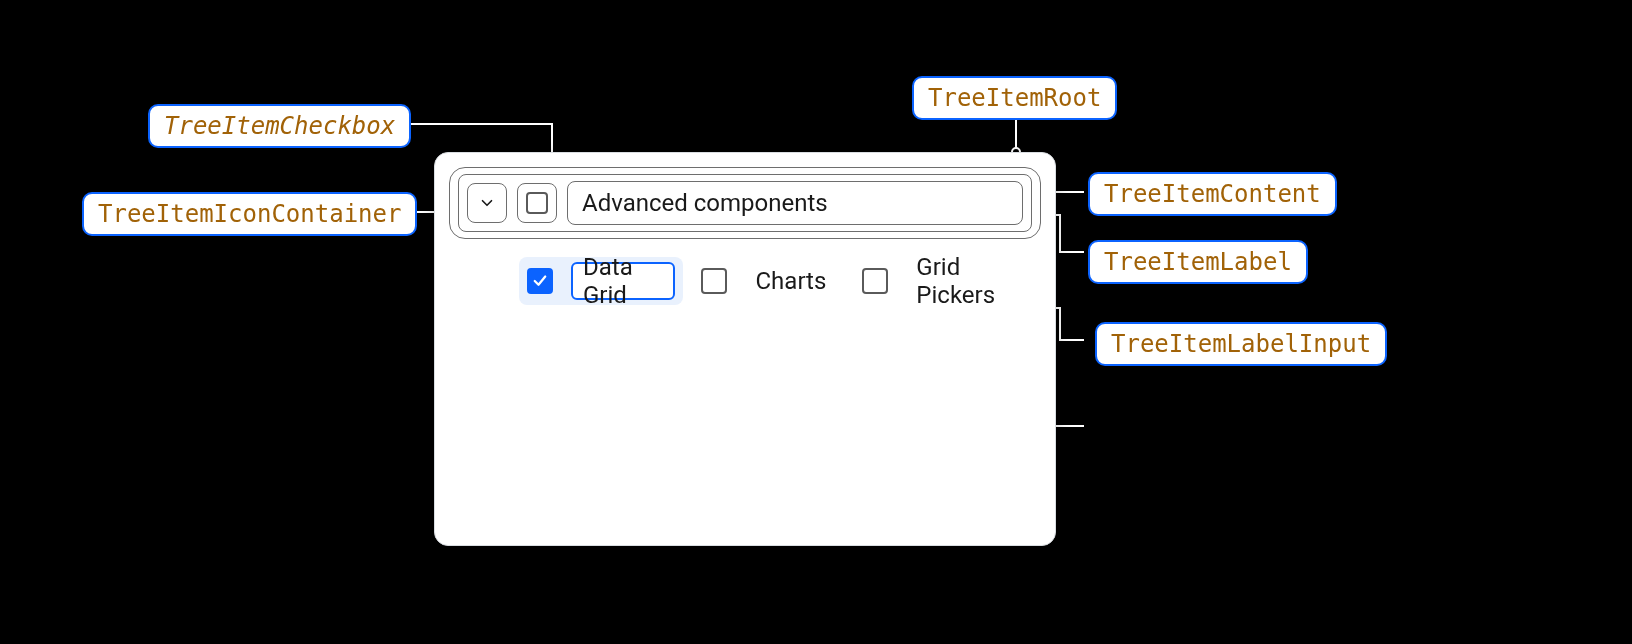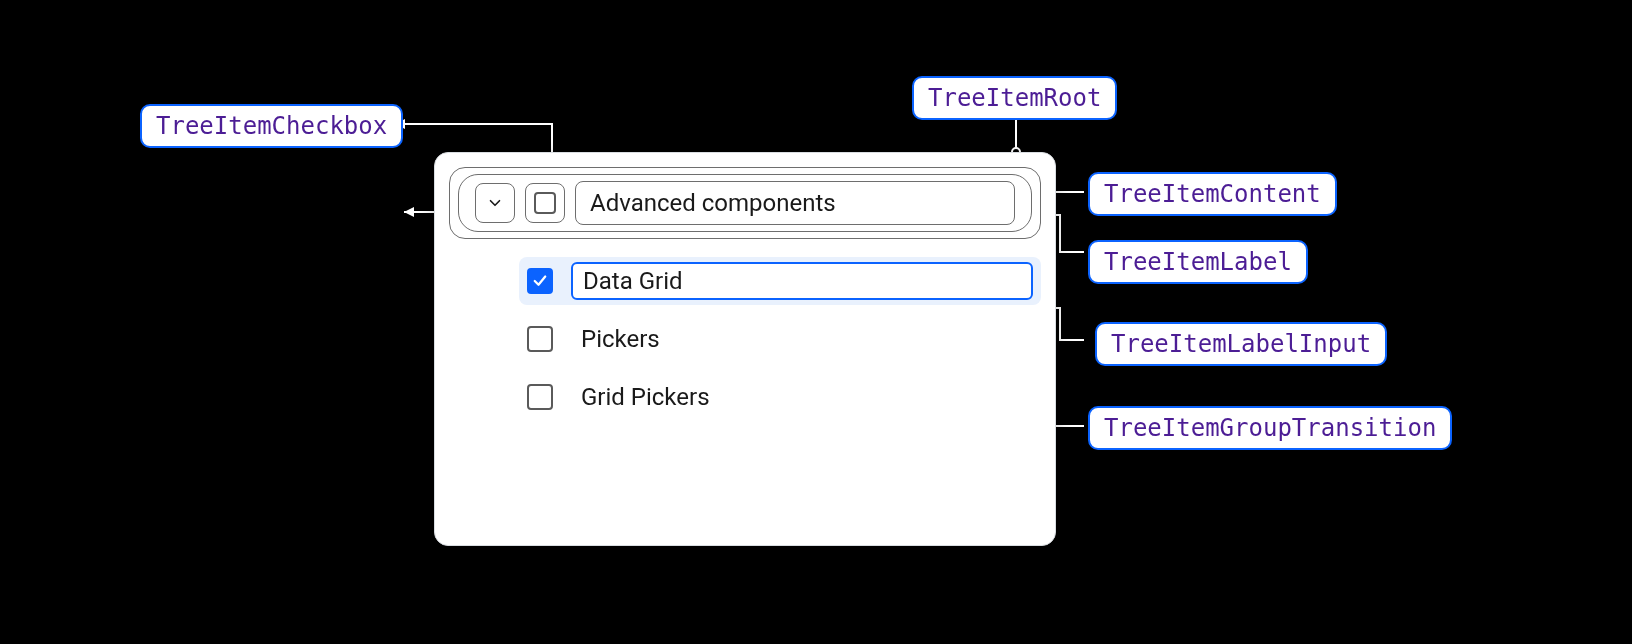--- a/index.html
+++ b/index.html
@@ -23,21 +23,21 @@
     pointer-events: none;
   }
   .callout {
     position: absolute;
     background: #fff;
     border: 2px solid #0B63FF;
     border-radius: 10px;
     padding: 6px 14px;
     font-family: "SFMono-Regular", ui-monospace, Menlo, Consolas, monospace;
     font-size: 24px;
-    color: #4c1d95;
+    color: #a16207;
     white-space: nowrap;
   }
 
   
   .panel {
     position: absolute;
     left: 434px;
     top: 152px;
     width: 622px;
     height: 394px;
@@ -53,22 +53,22 @@
     border: 1px solid #6e6e6e;
     border-radius: 16px;
     padding: 6px 8px;
   }
   
   .content-frame {
     display: flex;
     align-items: center;
     gap: 10px;
     border: 1px solid #6e6e6e;
-    border-radius: 20px;
-    padding: 6px 16px;
+    border-radius: 8px;
+    padding: 6px 8px;
     text-align: center;
   }
   .icon-container {
     width: 40px;
     height: 40px;
     border: 1px solid #6e6e6e;
     border-radius: 8px;
     display: flex;
     align-items: center;
     justify-content: center;
@@ -105,21 +105,20 @@
     padding: 0 14px;
     font-size: 24px;
     color: #1a1a1a;
   }
 
   
   .children {
     margin-top: 18px;
     padding-left: 70px;
     display: flex;
-    flex-direction: column;
     gap: 10px;
   }
   .child {
     display: flex;
     align-items: center;
     gap: 18px;
     height: 48px;
     border-radius: 8px;
     padding: 0 8px;
     font-size: 24px;
@@ -192,22 +191,22 @@
     <g fill="#ffffff">
       <path d="M 395 124 l 10 -5 l 0 10 z"></path>
       <path d="M 404 212 l 10 -5 l 0 10 z"></path>
     </g>
   </svg>
 
   <div class="callout" style="left:912px; top:76px;">TreeItemRoot</div>
   <div class="callout" style="left:1088px; top:172px;">TreeItemContent</div>
   <div class="callout" style="left:1088px; top:232px;margin-top:8px;">TreeItemLabel</div>
   <div class="callout" style="left:1088px; top:322px;margin-left:7px;">TreeItemLabelInput</div>
-  <div class="callout" style="left:1088px; top:406px;">TreeItemGroupTransition</div>
-  <div class="callout" style="left:140px; top:104px;">TreeItemCheckbox</div>
+  <div class="callout" style="left:148px; top:104px;font-style:italic;">TreeItemCheckbox</div>
+  <div class="callout" style="left:82px;  top:192px;">TreeItemIconContainer</div>
 
   <div class="panel">
     <div class="root-frame">
       <div class="content-frame">
         <div class="icon-container">
           <svg class="chev" viewBox="0 0 24 24">
               <path d="M6 9l6 6 6-6"></path>
             </svg>
         </div>
         <div class="checkbox-frame">
@@ -227,21 +226,21 @@
               <path d="M5 12l5 5 9-11" stroke="#fff" stroke-width="3" fill="none" stroke-linecap="round" stroke-linejoin="round"></path>
             </svg>
         </div>
         <div class="child-label-input">
           <span>Data Grid</span>
         </div>
       </div>
 
       <div class="child">
         <div class="cbox"></div>
-        <div class="child-label-text">Pickers</div>
+        <div class="child-label-text">Charts</div>
       </div>
 
       <div class="child">
         <div class="cbox"></div>
         <div class="child-label-text">Grid Pickers</div>
       </div>
 
 
     </div>
   </div>

